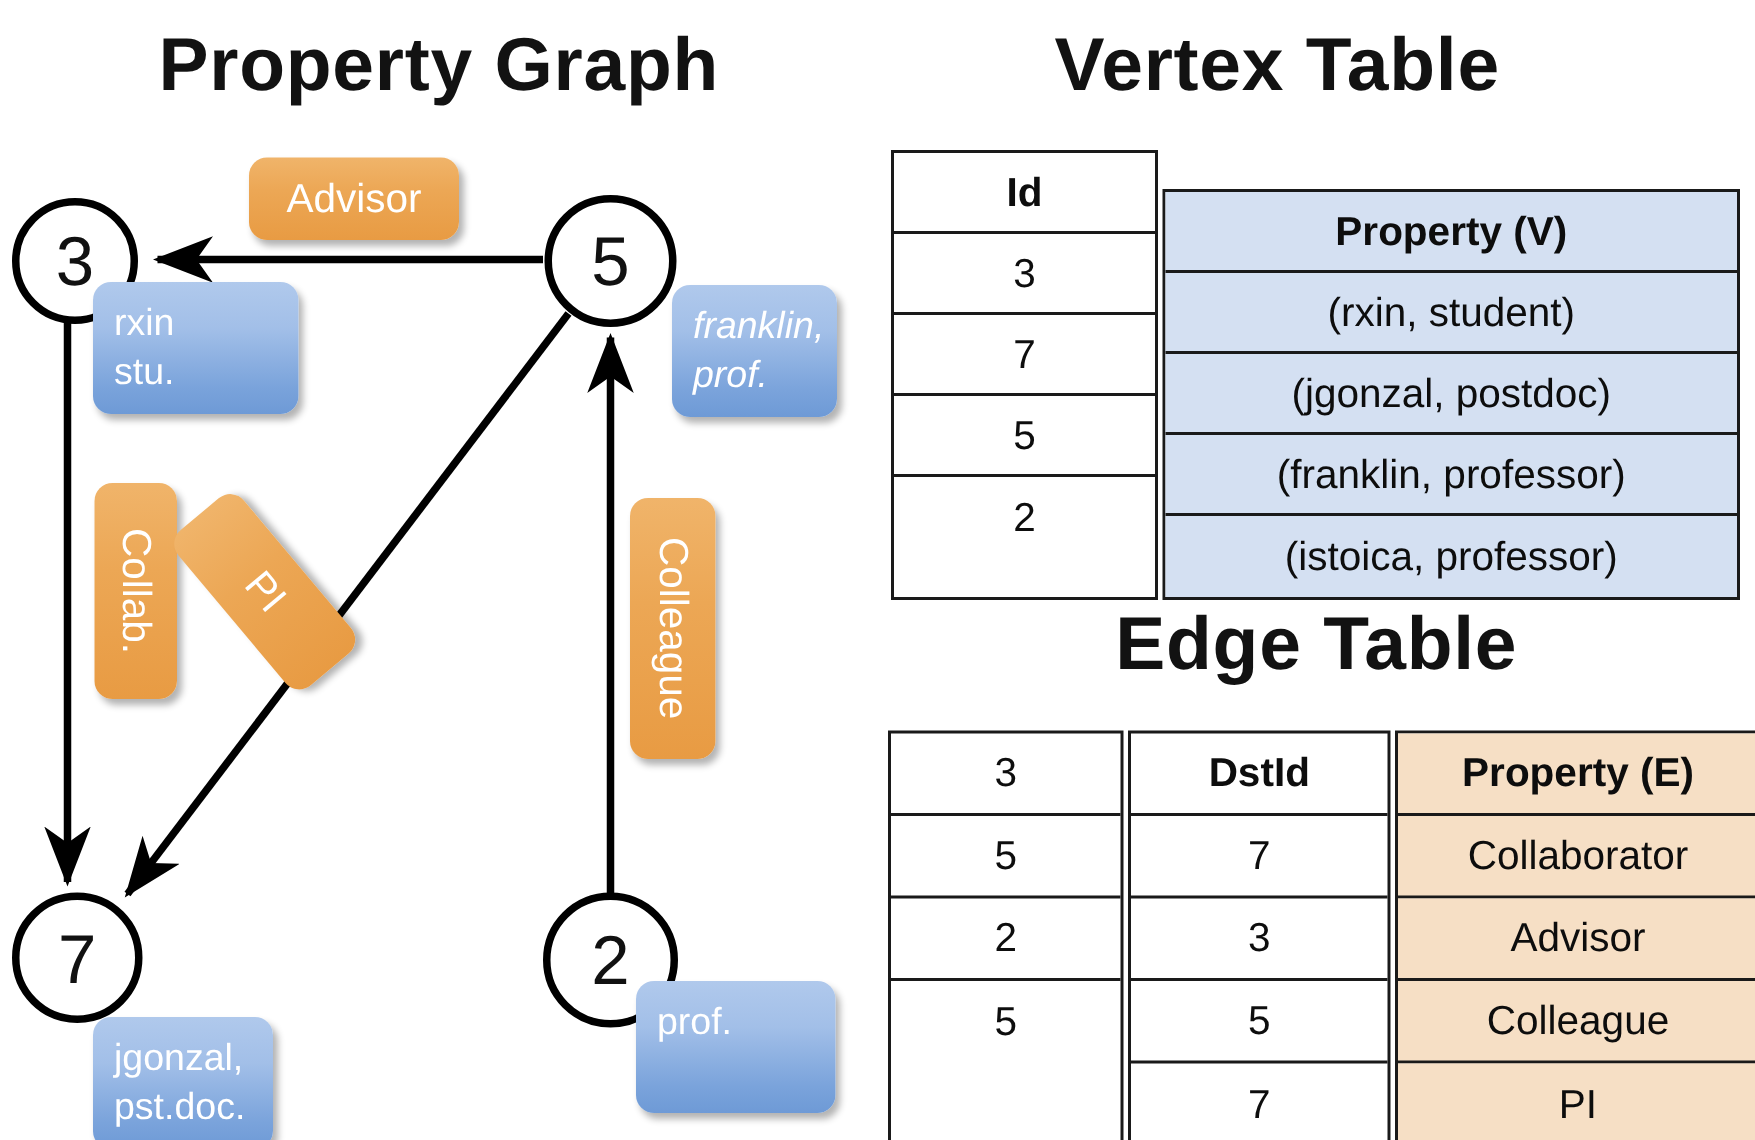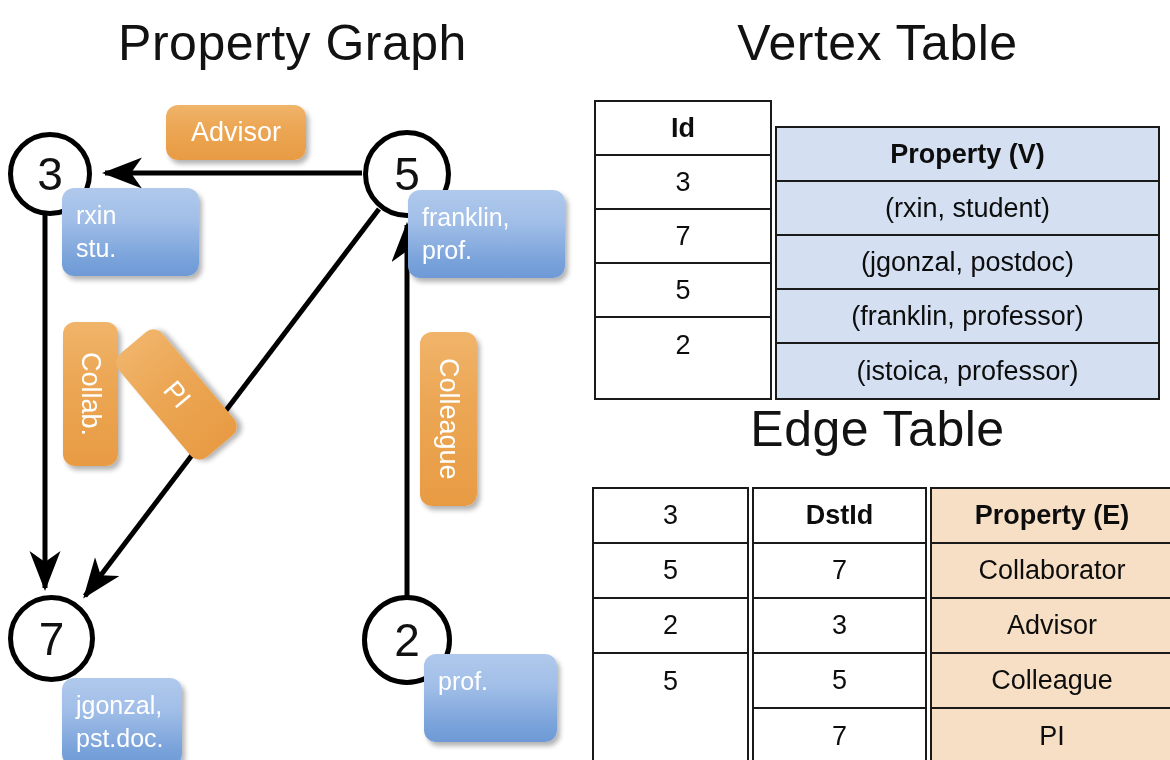--- a/index.html
+++ b/index.html
@@ -13,29 +13,29 @@
     position: relative;
     overflow: hidden;
     font-family: "Liberation Sans", sans-serif;
     color: #000;
   }
 
   
   .slide-title {
     position: absolute;
     font-family: "Liberation Sans", sans-serif;
-    font-weight: 400;
+    font-weight: 700;
     font-size: 50px;
     letter-spacing: 0.5px;
     color: #121212;
     white-space: nowrap;
     text-align: center;
   }
   #title-property-graph { left: 0px;   top: 14px;  width: 585px; }
-  #title-vertex-table   { left: 585px; top: 14px;  width: 585px; }
+  #title-vertex-table   { left: 559px; top: 14px;  width: 585px; }
   #title-edge-table     { left: 585px; top: 400px; width: 585px; }
 
   
   #graph-panel {
     position: absolute;
     left: 0; top: 0;
     width: 585px; height: 760px;
   }
   #graph-svg { position: absolute; left: 0; top: 0; }
 
@@ -165,21 +165,21 @@
   </div>
   <div class="vertex" style="left:362px; top:595px; width:90px; height:90px;">
     <span>2</span>
   </div>
 
   <div class="prop-box" style="left:62px; top:188px; width:137px; height:88px;">
     <div>rxin</div>
     <div>stu.</div>
   </div>
 
-  <div class="prop-box" style="left:408px; top:190px; width:157px; height:88px;">
+  <div class="prop-box" style="left:448px; top:190px; width:110px; height:88px;font-style:italic;">
     <div>franklin,</div>
     <div>prof.</div>
   </div>
 
   <div class="prop-box" style="left:62px; top:654px; width:120px; height:88px;margin-top:24px;">
     <div>jgonzal,</div>
     <div>pst.doc.</div>
   </div>
 
   <div class="prop-box" style="left:424px; top:654px; width:133px; height:88px;">

